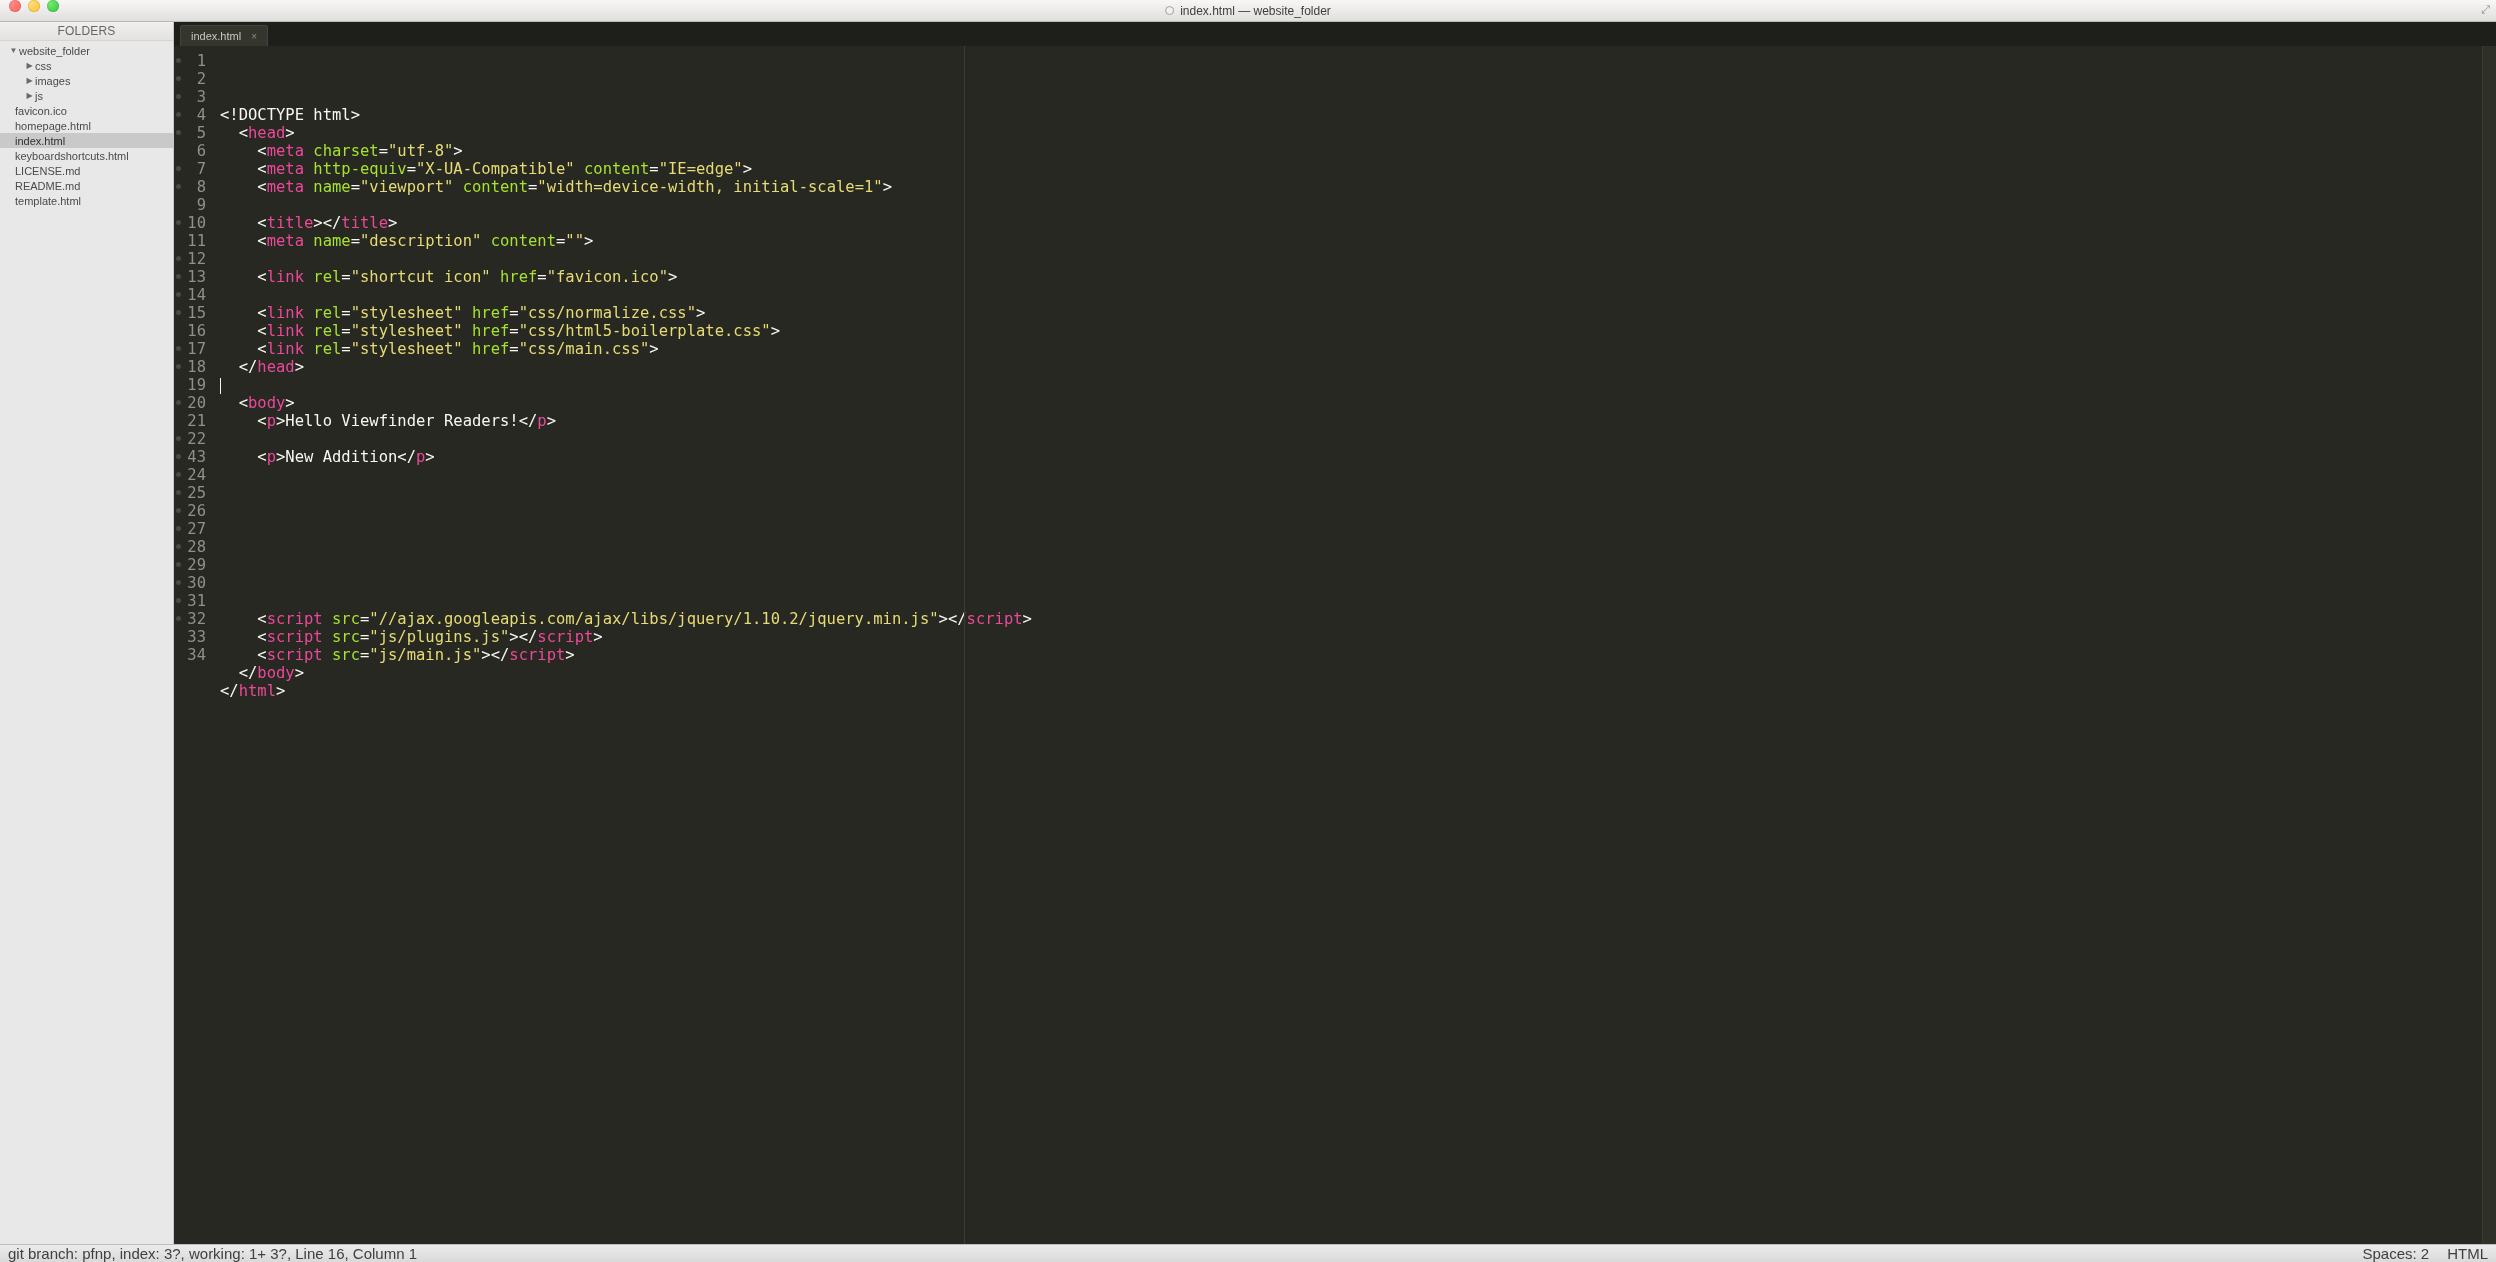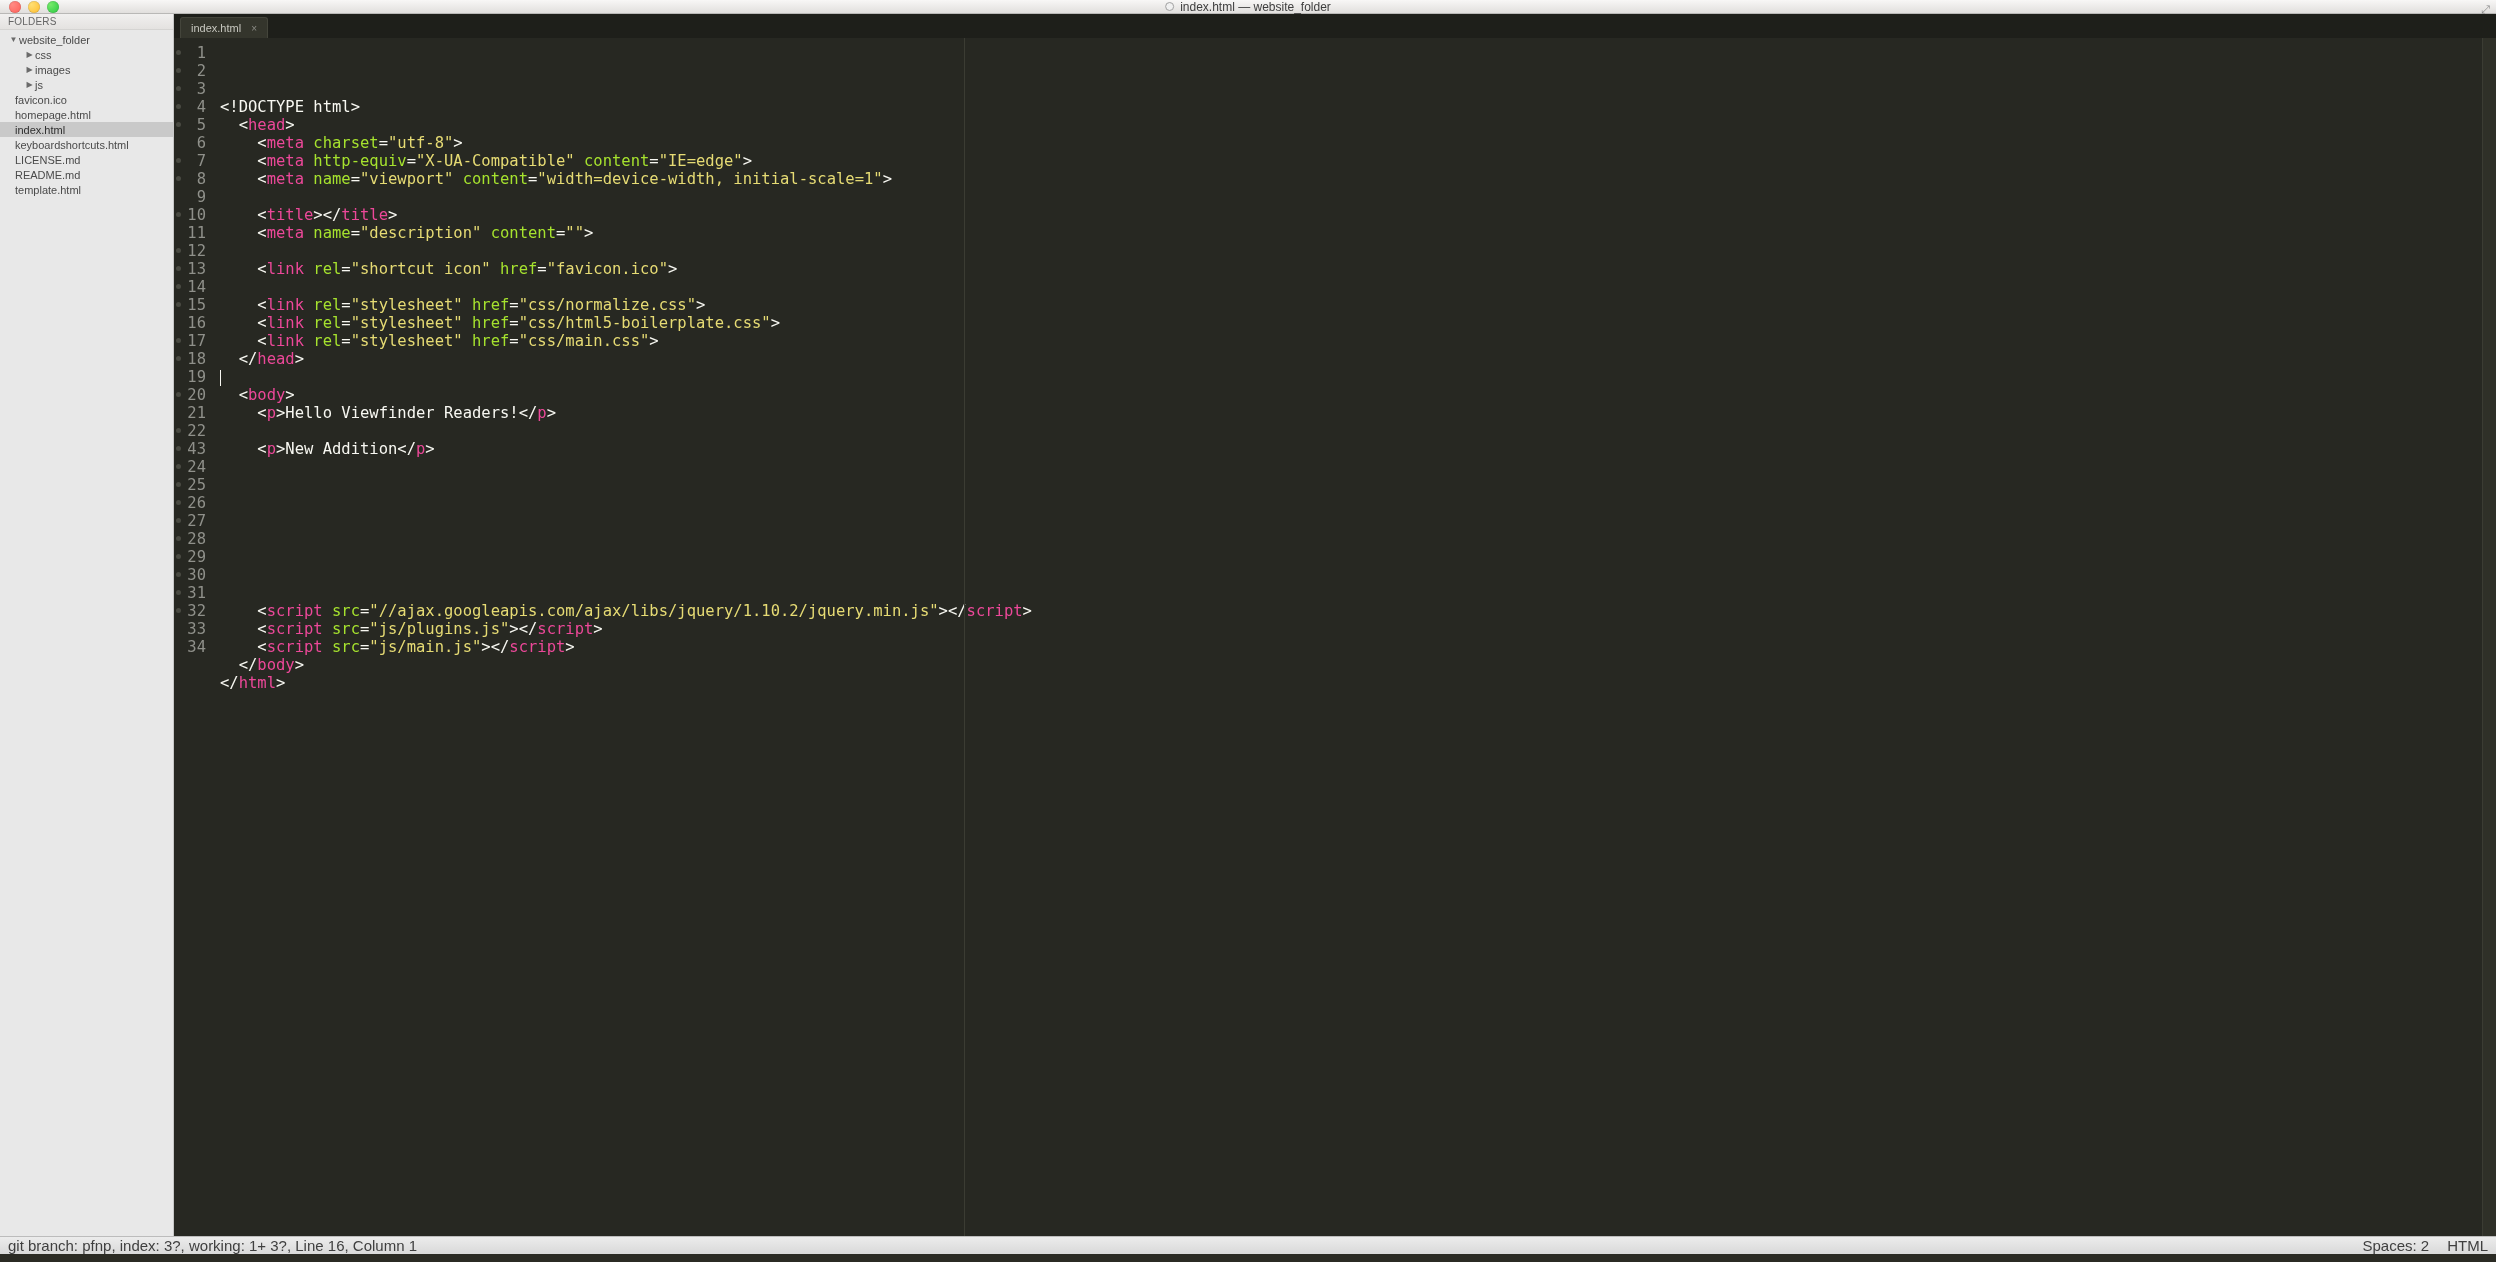--- a/index.html
+++ b/index.html
@@ -1,26 +1,26 @@
 <!DOCTYPE html>
 <html><head>
 <meta charset="utf-8">
 <style>
   * { box-sizing: border-box; margin: 0; padding: 0; }
   html, body { width: 100%; height: 100%; overflow: hidden; font-family: "Lucida Grande","Helvetica Neue",Arial,sans-serif; }
   body { background:#2b2b24; }
 
   
   .title-bar{
-    height:14px;
+    height:22px;
     width:100%;
     background:linear-gradient(to bottom,#f8f7f6 0%,#e1dfdd 100%);
     border-bottom:1px solid #b9b8b6;
     display:flex;
-    align-items:flex-end;
+    align-items:flex-start;
     position:relative;
   }
   .traffic-lights{display:flex;gap:7px;padding-left:9px;}
   .tl{width:12px;height:12px;border-radius:50%;box-shadow:inset 0 0 1px rgba(0,0,0,.4);}
   .tl.red{background:radial-gradient(circle at 30% 30%,#ff8b84,#ff5f57);}
   .tl.yellow{background:radial-gradient(circle at 30% 30%,#ffdf73,#ffbd2e);}
   .tl.green{background:radial-gradient(circle at 30% 30%,#76ea6b,#28c840);}
   .title-center{
     position:absolute;left:50%;top:50%;transform:translate(-50%,-50%);
     font-size:12px;color:#3e3e3e;display:flex;align-items:center;gap:6px;
@@ -32,22 +32,23 @@
   
   .workspace{display:flex;width:100%;height:calc(100% - 22px - 18px);}
 
   
   .sidebar{
     width:174px;flex:0 0 174px;background:#e8e8e8;border-right:1px solid #c7c7c7;
     font-size:11px;color:#4a4a4a;overflow:hidden;
   }
   .sidebar .heading{
     background:linear-gradient(to bottom,#f1f0ef,#e4e2e0);
-    padding:2px 8px;font-size:10px;color:#666;letter-spacing:.2px;
+    padding:2px 8px;font-size:12px;color:#666;letter-spacing:.2px;
     border-bottom:1px solid #d5d4d2;
+    text-align:center;
   }
   .tree{padding:2px 0;}
   .tree-row{
     display:flex;align-items:center;height:15px;padding:0 4px;cursor:default;
   }
   .tree-row.selected{background:#c9c9c9;color:#2e2e2e;}
   .tree-toggle{display:inline-block;width:11px;text-align:center;font-size:8px;color:#6a6a6a;}
   .tree-label{white-space:nowrap;}
   .indent-0{padding-left:8px;}
   .indent-1{padding-left:24px;}

